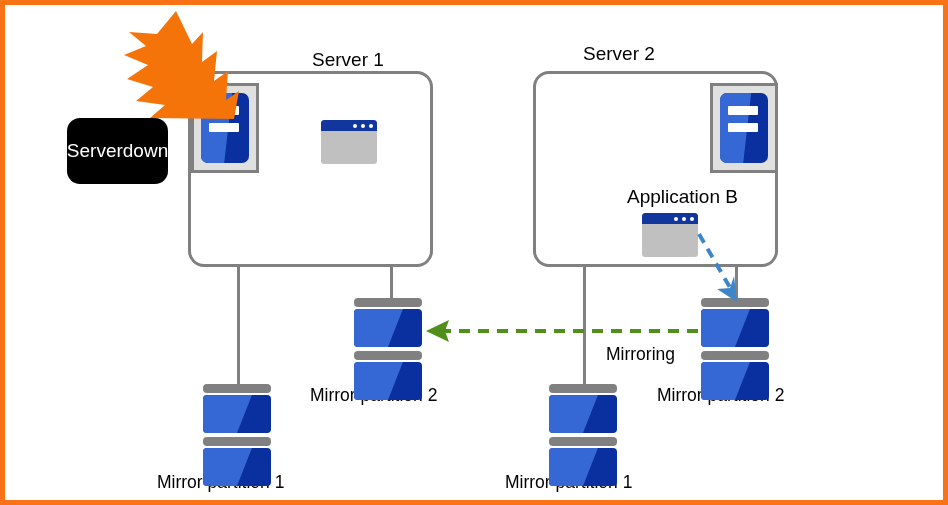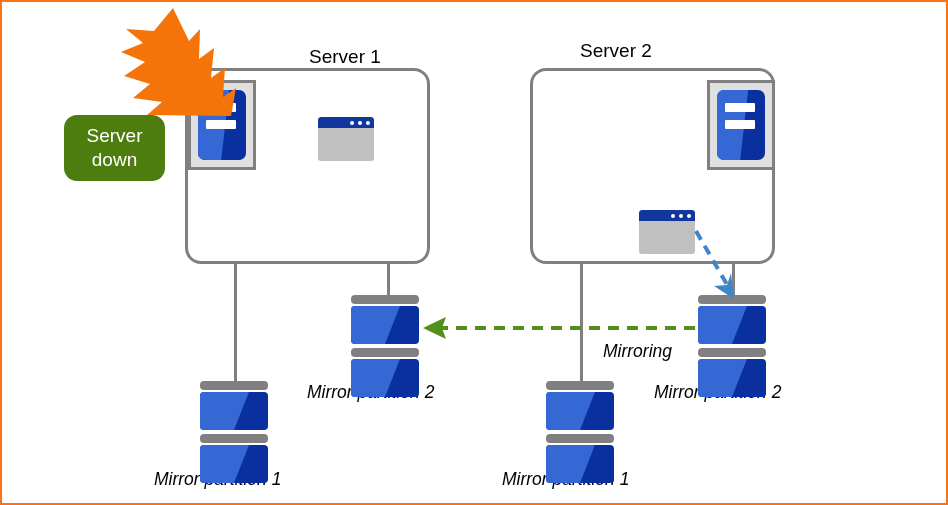--- a/index.html
+++ b/index.html
@@ -8,21 +8,21 @@
     background: #ffffff;
   }
   body {
     font-family: "Liberation Sans", sans-serif;
   }
   #canvas {
     position: relative;
     width: 948px;
     height: 505px;
     background: #ffffff;
-    border: 2px solid #f97316;
+    border: 5px solid #f97316;
     box-sizing: border-box;
     overflow: hidden;
   }
 
   
   .server-box {
     position: absolute;
     border: 3px solid #808080;
     border-radius: 16px;
     background: #ffffff;
@@ -36,21 +36,20 @@
     font-size: 19px;
     white-space: nowrap;
     line-height: 1;
   }
   .caption-sm {
     position: absolute;
     color: #000000;
     font-size: 17.5px;
     white-space: nowrap;
     line-height: 1;
-    font-style: italic;
   }
 
   
   .srv-icon {
     position: absolute;
     width: 68px;
     height: 90px;
     background: #e0e0e0;
     border: 3px solid #808080;
     box-sizing: border-box;
@@ -144,27 +143,27 @@
   .vline {
     position: absolute;
     width: 3px;
     background: #808080;
     z-index: 1;
   }
 
   
   .down-badge {
     position: absolute;
-    background: #4d7c0f;
+    background: #000000;
     border-radius: 13px;
     color: #ffffff;
     font-size: 19px;
     line-height: 24px;
     display: flex;
-    flex-direction: column;
+    flex-direction: row;
     align-items: center;
     justify-content: center;
     z-index: 5;
   }
 
   
   .svg-layer {
     position: absolute;
     left: 0; top: 0;
     width: 948px; height: 505px;
@@ -250,20 +249,21 @@
   <div class="server-box" style="left:528px; top:66px; width:245px; height:196px;"></div>
 
   <div class="srv-icon" style="left:705px; top:78px;">
     <div class="body">
       <div class="sheen"></div>
       <div class="bar b1"></div>
       <div class="bar b2"></div>
     </div>
   </div>
 
+  <div class="caption" style="left:622px; top:182px;">Application  B</div>
 
   <div class="app-win" style="left:637px; top:208px;">
     <div class="titlebar">
       <span class="dot d1"></span>
       <span class="dot d2"></span>
       <span class="dot d3"></span>
     </div>
   </div>
 
   <div class="vline" style="left:578px; top:261px; height:122px;"></div>

